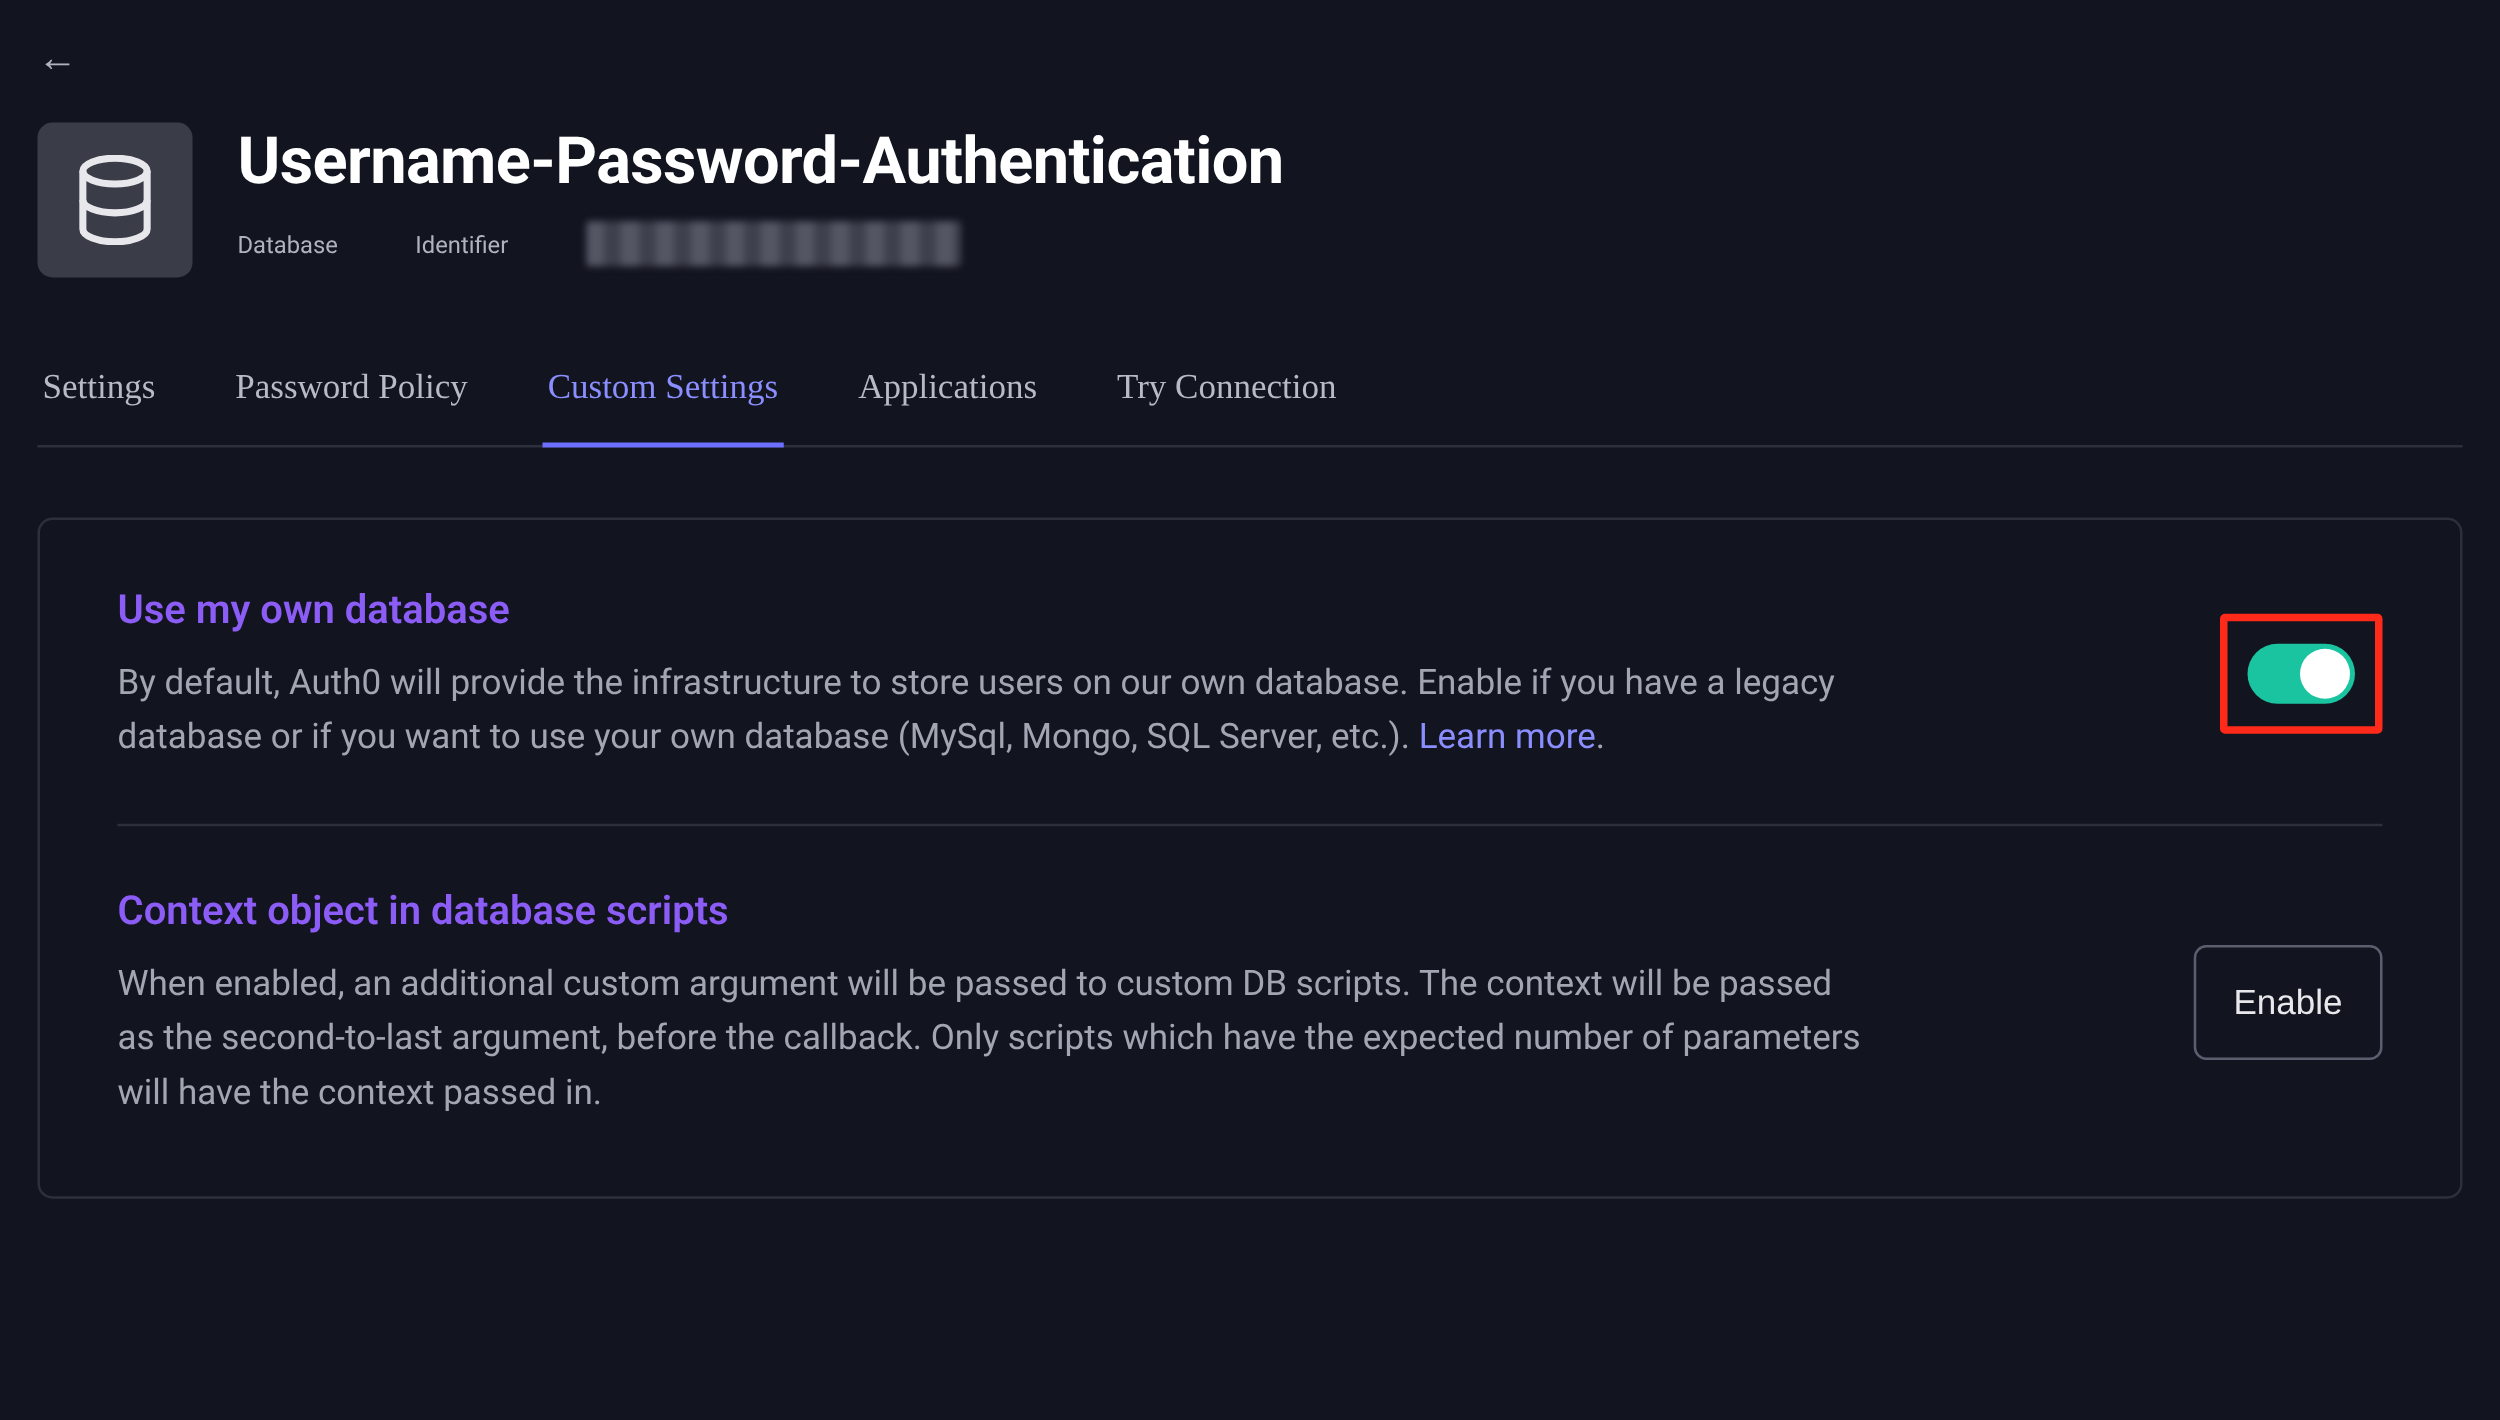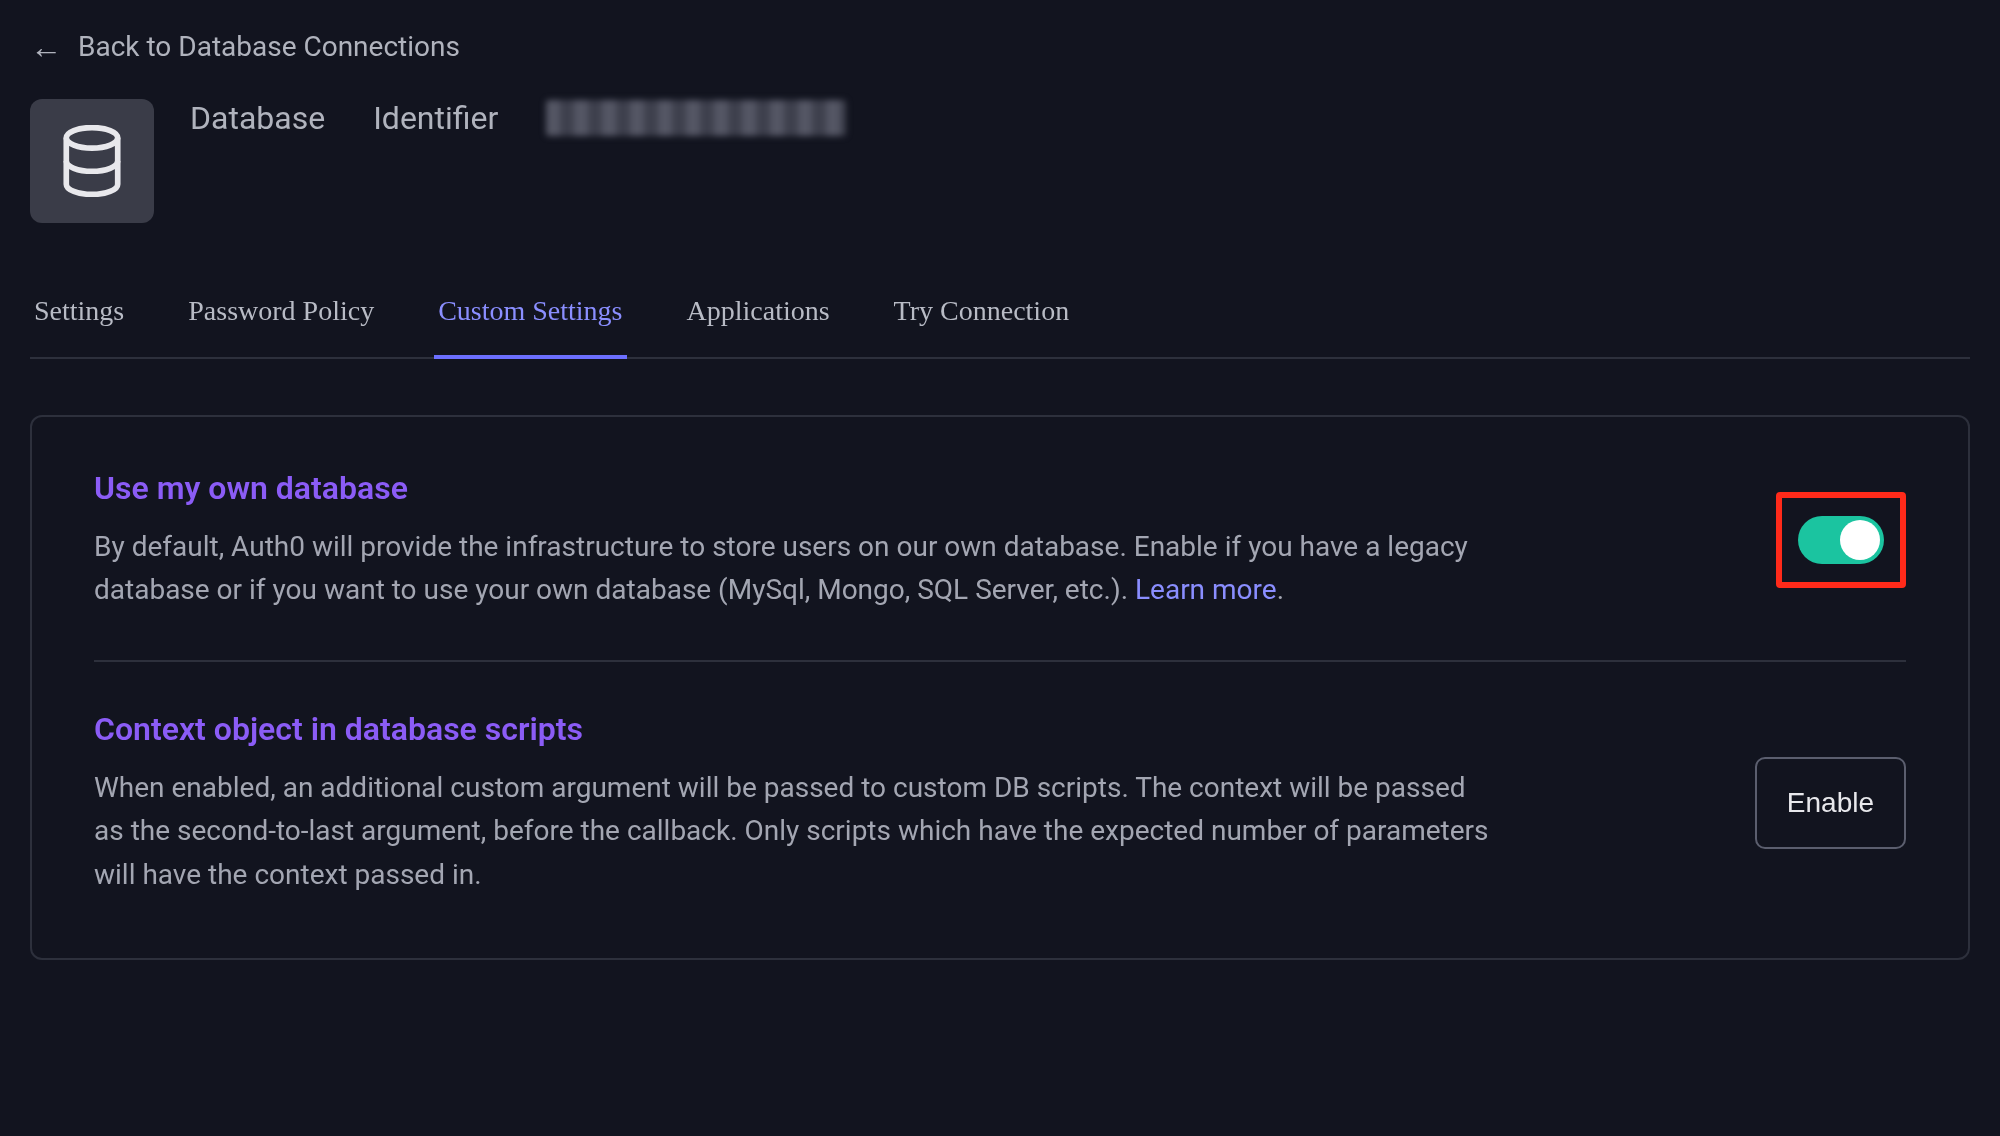--- a/index.html
+++ b/index.html
@@ -47,23 +47,23 @@
 
   .header-text h1 {
     font-size: 52px;
     font-weight: 700;
     color: #ffffff;
     letter-spacing: -0.5px;
     margin-bottom: 18px;
   }
   .subline {
     display: flex;
-    gap: 48px;
-    align-items: center;
-    font-size: 32px;
+    gap: 62px;
+    align-items: center;
+    font-size: 19px;
     color: #b0b3bd;
   }
   .redacted {
     display: inline-block;
     width: 300px;
     height: 36px;
     background: repeating-linear-gradient(
       90deg,
       #545664 0px, #545664 14px,
       #3e404d 14px, #3e404d 28px
@@ -164,32 +164,32 @@
     cursor: pointer;
   }
 </style>
 </head>
 <body>
 
 
 
 <a class="back-link">
   <span class="arrow">←</span>
-  <span>Back to Database Connections</span>
 </a>
 
 <div class="header">
   <div class="icon-box">
     <svg viewBox="0 0 24 28" fill="none" stroke-width="2.2">
       <ellipse cx="12" cy="5" rx="10" ry="4"></ellipse>
       <path d="M2 5 V14 C2 16.2 6.5 18 12 18 C17.5 18 22 16.2 22 14 V5"></path>
       <path d="M2 14 V23 C2 25.2 6.5 27 12 27 C17.5 27 22 25.2 22 23 V14"></path>
     </svg>
   </div>
   <div class="header-text">
+    <h1>Username-Password-Authentication</h1>
     <div class="subline">
       <span>Database</span>
       <span>Identifier</span>
       <span class="redacted"></span>
     </div>
   </div>
 </div>
 
 <div class="tabs">
   <div class="tab">Settings</div>

